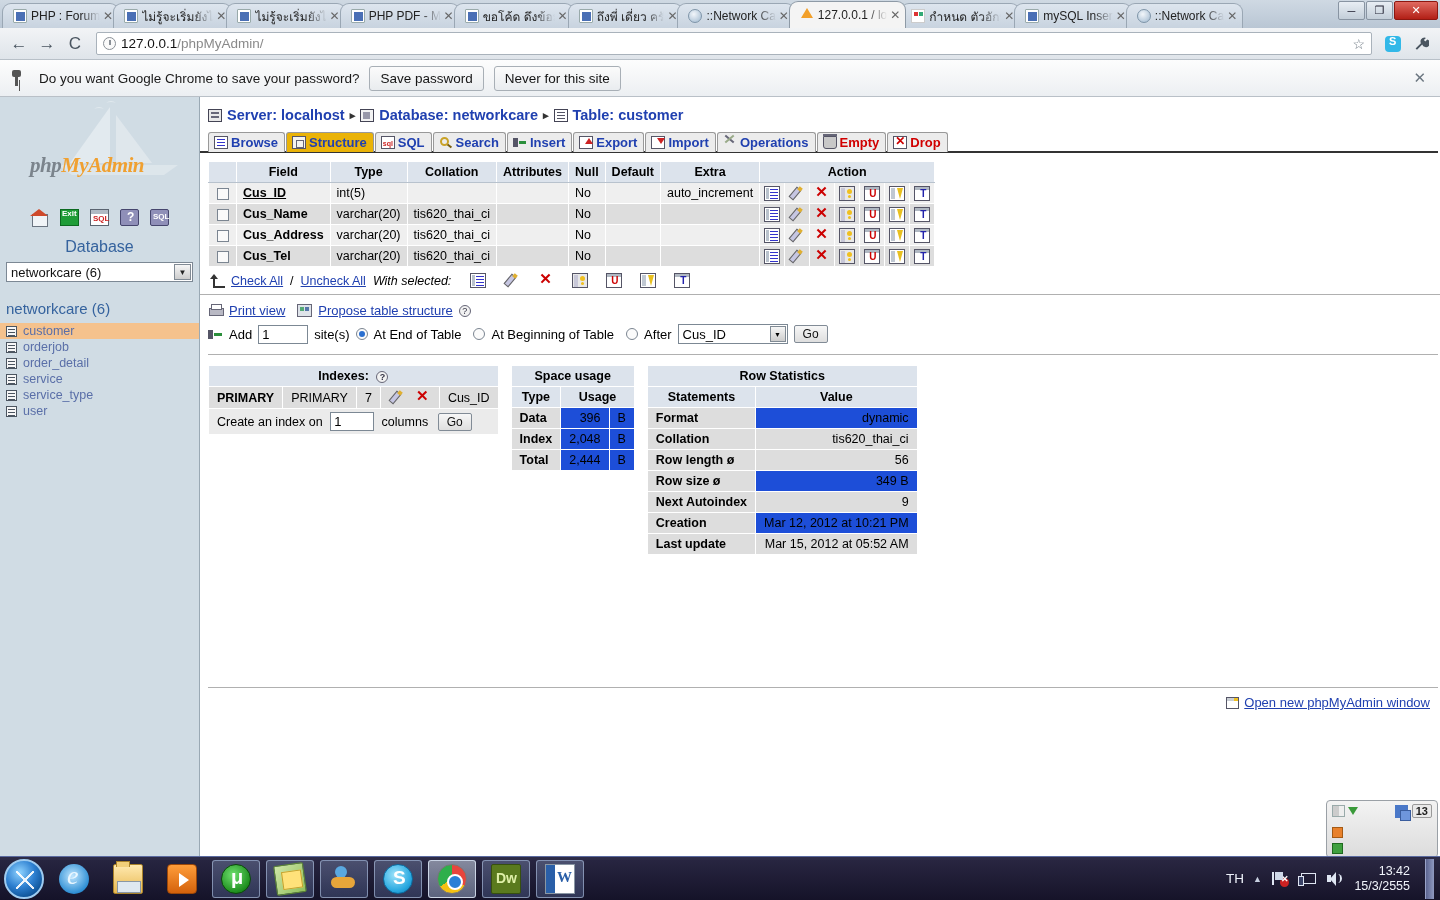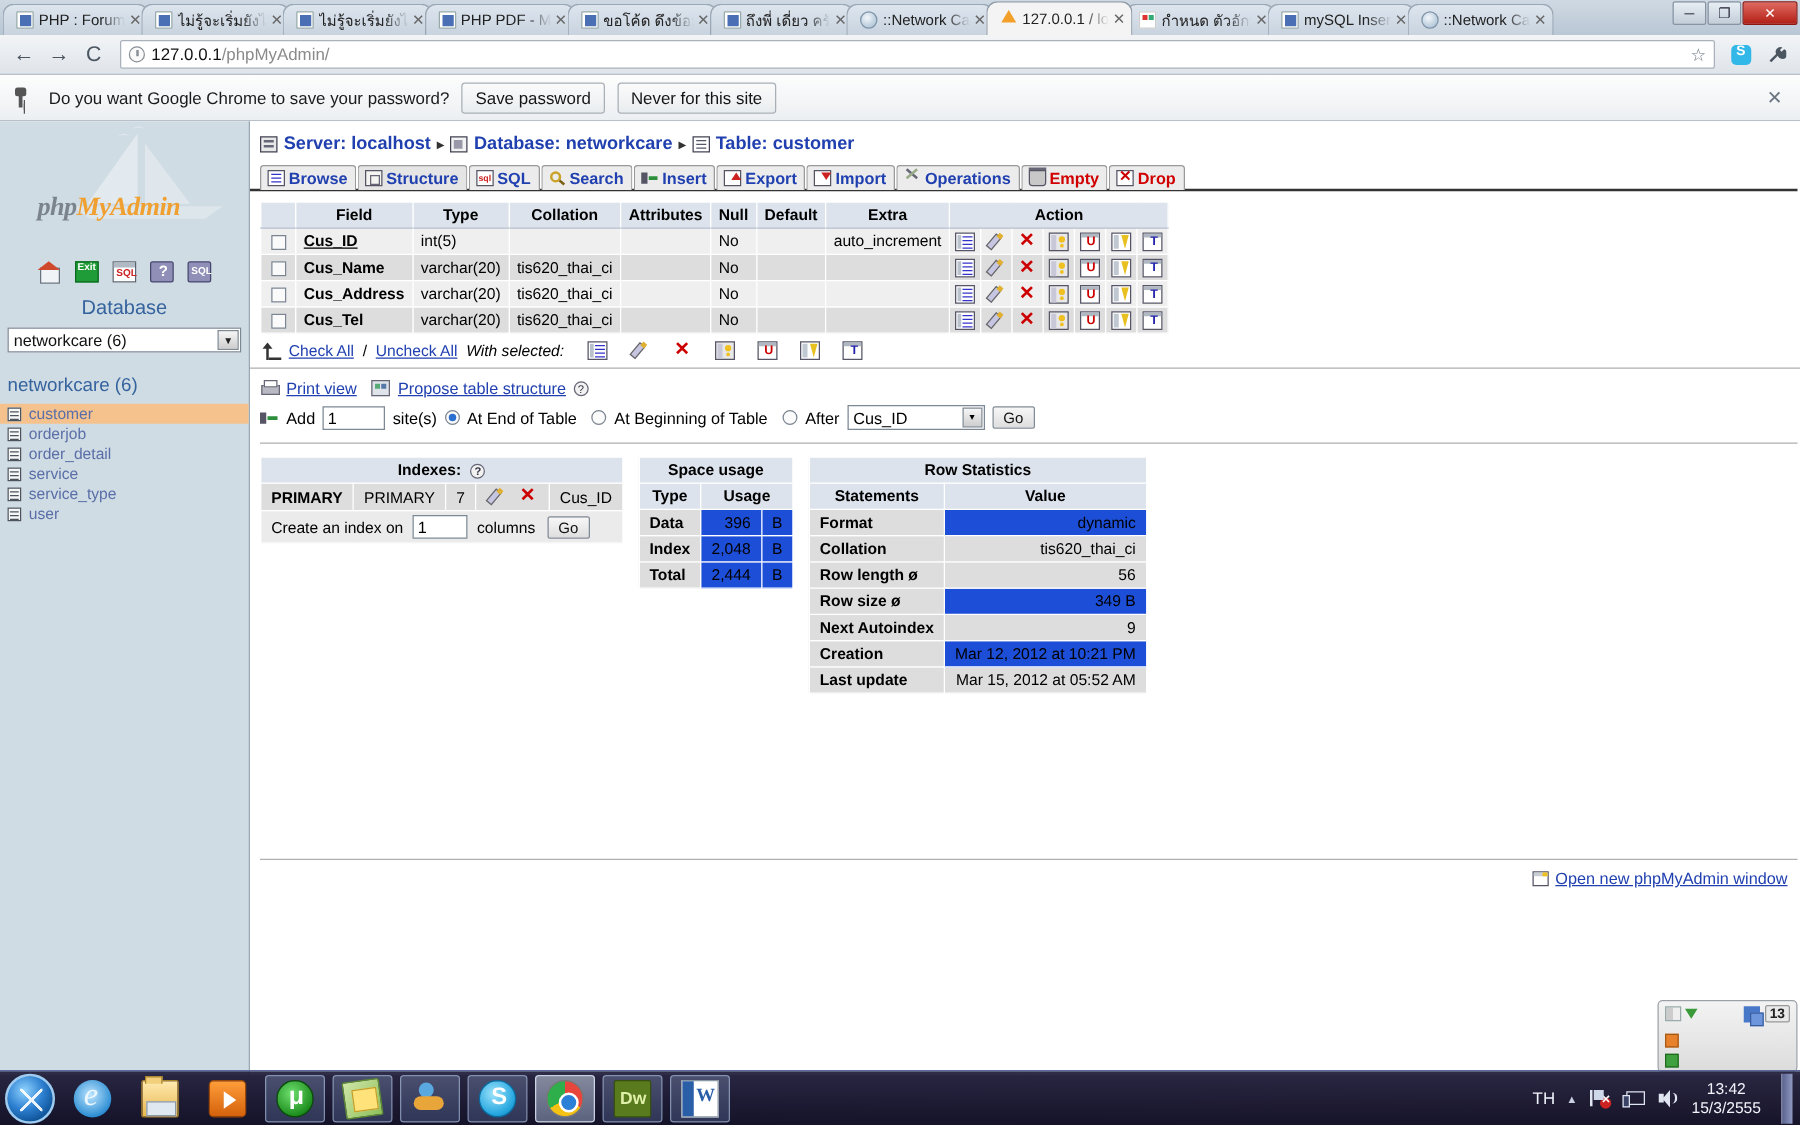--- a/index.html
+++ b/index.html
@@ -217,21 +217,21 @@
     border-bottom: 2px solid #333; margin-right: 2px;
   }
   .ptab {
     display: flex; align-items: center; gap: 3px;
     padding: 2px 6px 2px 5px; margin-right: 1px;
     border: 1px solid #999; border-bottom: none;
     background: #ececec; border-radius: 3px 3px 0 0;
     font-size: 13px; font-weight: bold; color: #2040b0;
     position: relative; bottom: -1px;
   }
-  .ptab.active { background: #e5e5e5; text-align: right; }
+  .ptab.active { background: #eab308; text-align: right; }
   .ptab.danger { color: #d00000; }
   .ptab .ico { width: 14px; height: 13px; flex: 0 0 14px; position: relative; }
 
   .ico-browse{background:#fff;border:1px solid #556;}
   .ico-browse:after{content:"";position:absolute;left:2px;top:2px;width:8px;height:1px;background:#33c;box-shadow:0 3px 0 #33c,0 6px 0 #33c;}
   .ico-struct{background:#f4f4f0;border:1px solid #556;}
   .ico-struct:after{content:"";position:absolute;left:3px;top:3px;width:6px;height:6px;border:1px solid #667;}
   .ico-sql{background:#fff;border:1px solid #556;}
   .ico-sql:after{content:"sql";position:absolute;left:1px;top:3px;font-size:7px;color:#c22;font-weight:bold;}
   .ico-search{border:2px solid #c9a227;border-radius:50%;width:9px;height:9px;left:1px;top:1px;position:absolute;}
@@ -445,21 +445,21 @@
   .tray-ico { width: 18px; height: 16px; position: relative; }
   .ti-net:before{content:"";position:absolute;left:1px;top:1px;width:2px;height:13px;background:#dfe6f2;}
   .ti-net:after{content:"";position:absolute;left:4px;top:1px;width:8px;height:8px;background:#cfd8e8;}
   .ti-netx{position:absolute;right:0;bottom:0;width:9px;height:9px;border-radius:50%;background:#cc2222;}
   .ti-netx:after{content:"✕";position:absolute;left:1px;top:-4px;font-size:9px;color:#fff;font-weight:bold;}
   .ti-mon:before{content:"";position:absolute;left:3px;top:2px;width:13px;height:9px;border:1.5px solid #dfe6f2;}
   .ti-mon:after{content:"";position:absolute;left:0px;top:5px;width:4px;height:8px;border:1.5px solid #dfe6f2;background:#3a4266;}
   .ti-spk:before{content:"";position:absolute;left:2px;top:4px;width:4px;height:7px;background:#dfe6f2;}
   .ti-spk:after{content:"";position:absolute;left:5px;top:1px;border-top:7px solid transparent;border-bottom:7px solid transparent;border-right:6px solid #dfe6f2;}
   .ti-wave{position:absolute;right:1px;top:3px;width:5px;height:9px;border-right:2px solid #dfe6f2;border-radius:0 6px 6px 0;}
-  .clock { text-align: center; line-height: 1.15; font-size: 12.5px; color: #f0f3fa; min-width: 58px; }
+  .clock { text-align: right; line-height: 1.15; font-size: 12.5px; color: #f0f3fa; min-width: 58px; }
   .showdesk { width: 9px; height: 40px; background: linear-gradient(to right,#5b6490,#8f99c0); border-left:1px solid #9aa3c8; margin-left: 6px;}
 </style>
 </head>
 <body>
 
 <div id="browser">
 
   <div class="tabstrip">
     <div id="tabs-host" style="display:flex;align-items:flex-end;">
         <div class="tab">

